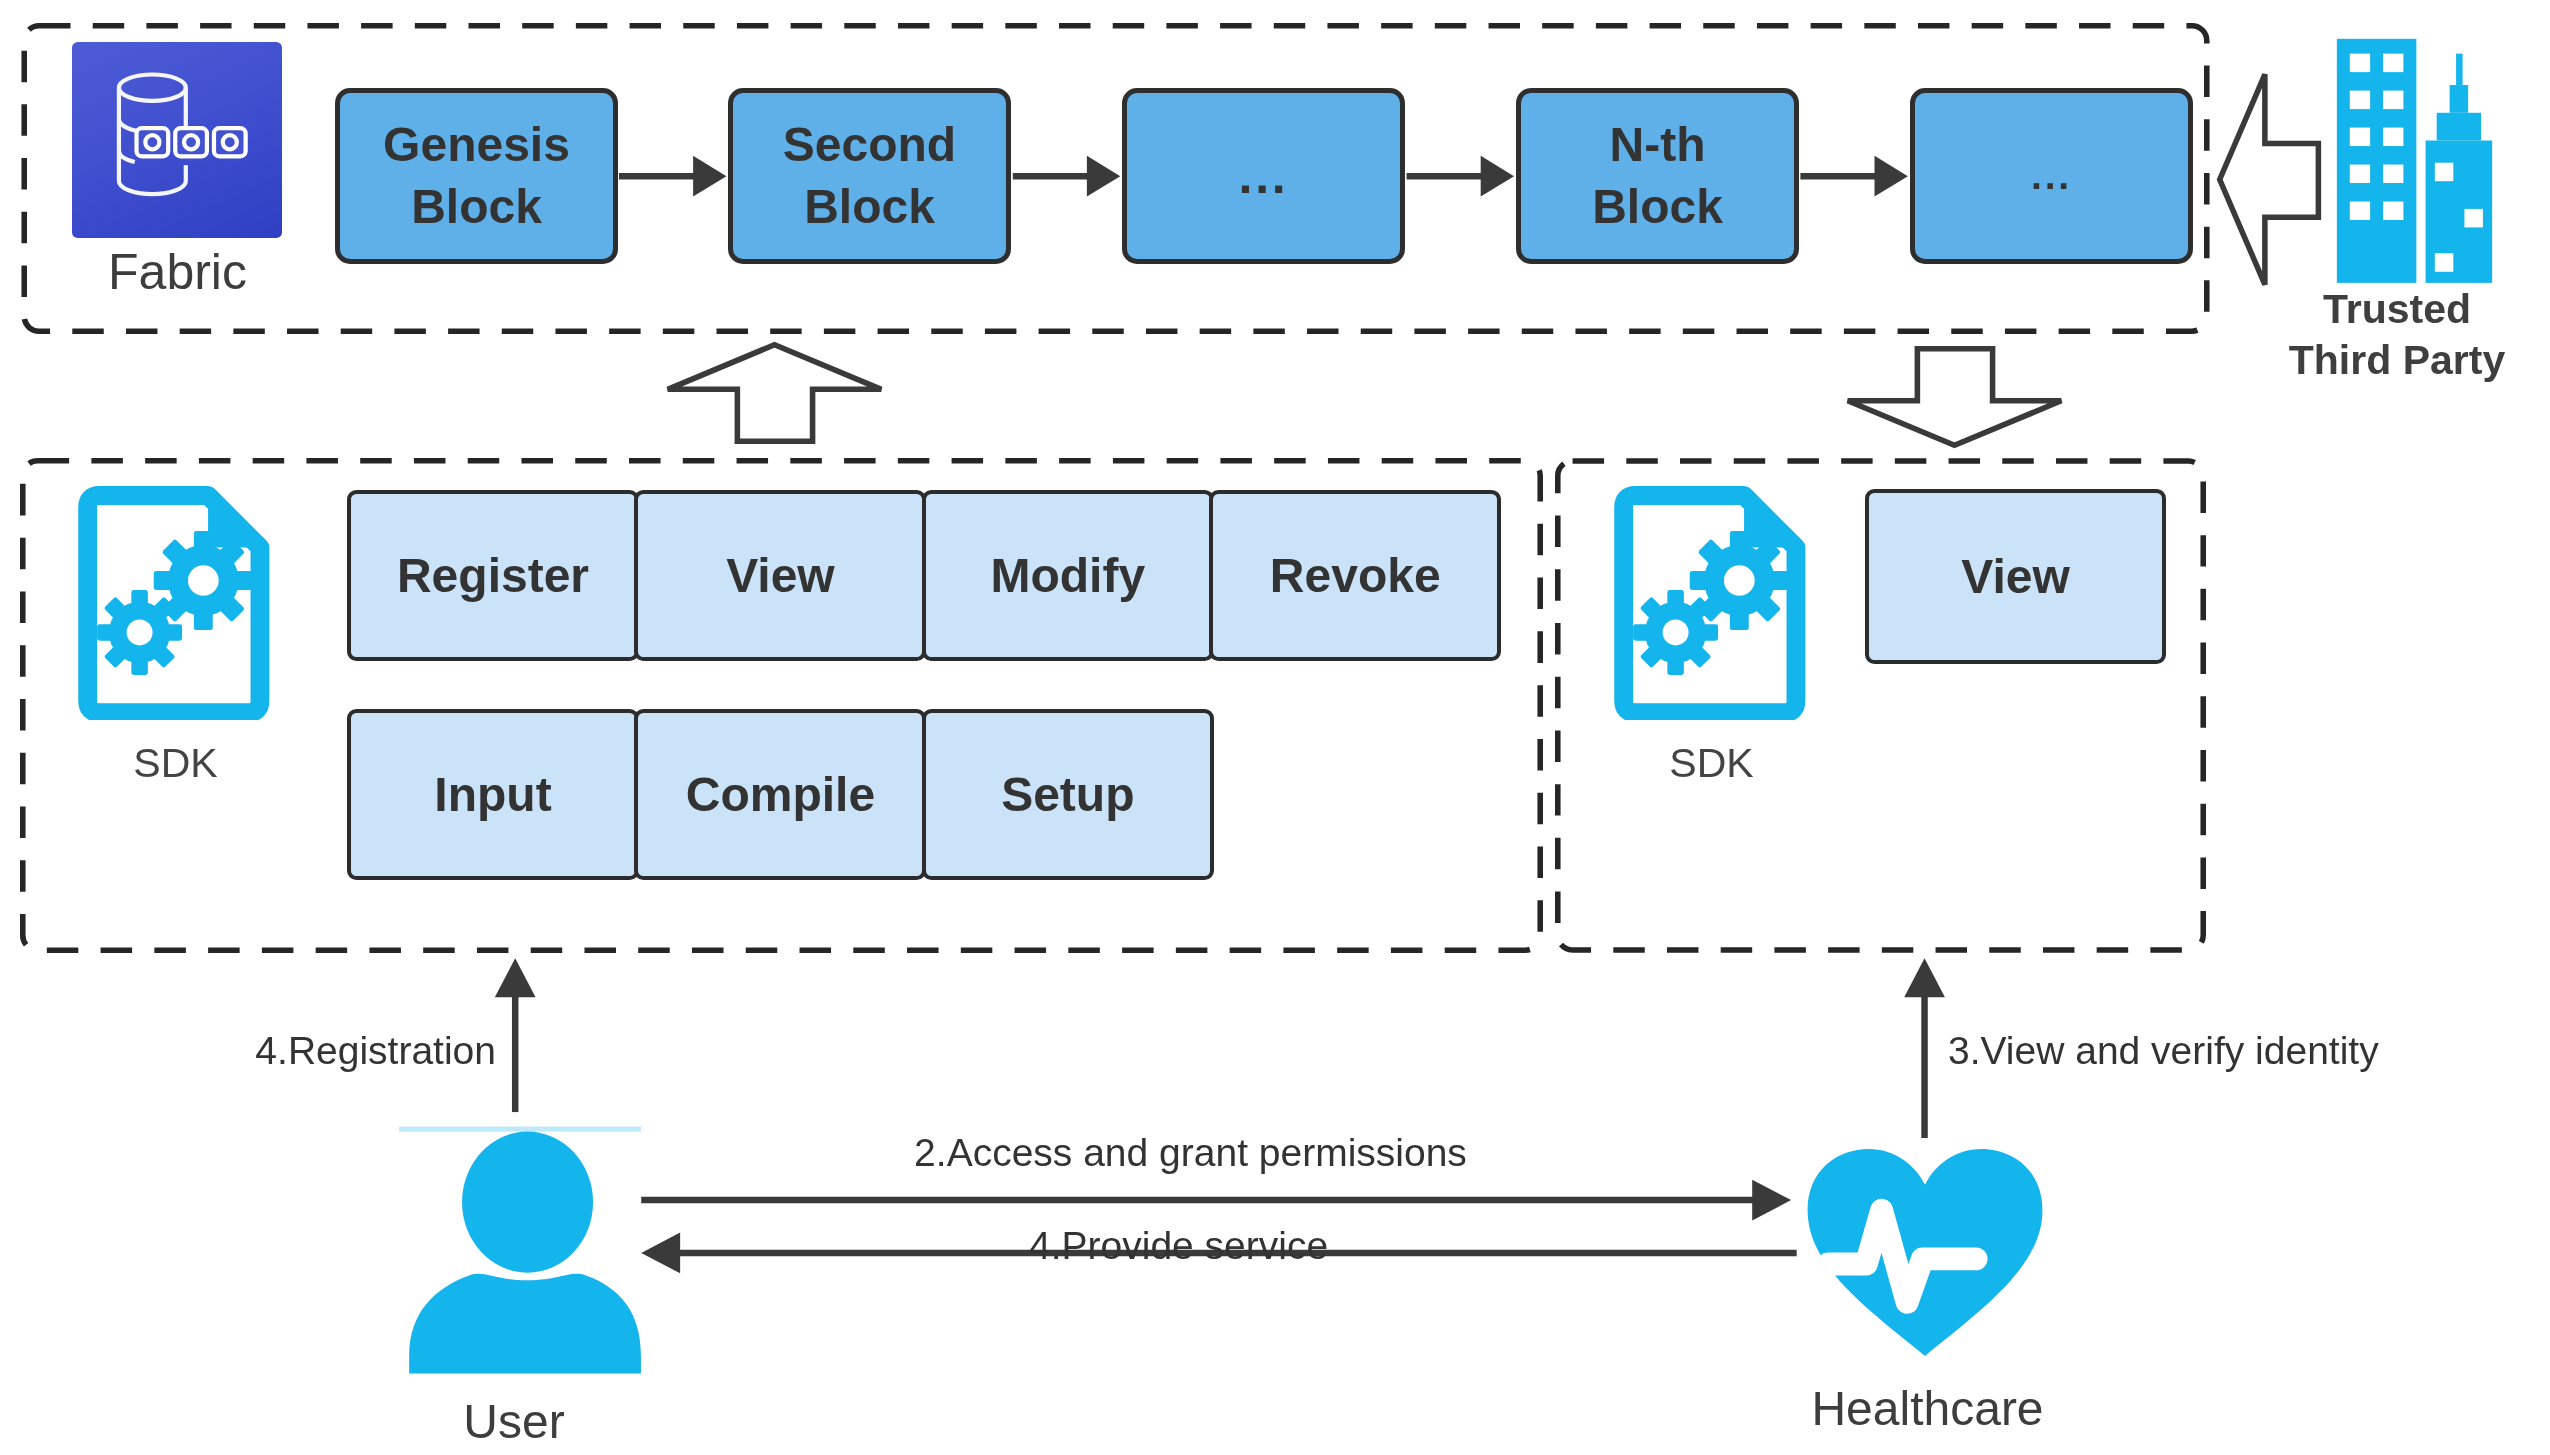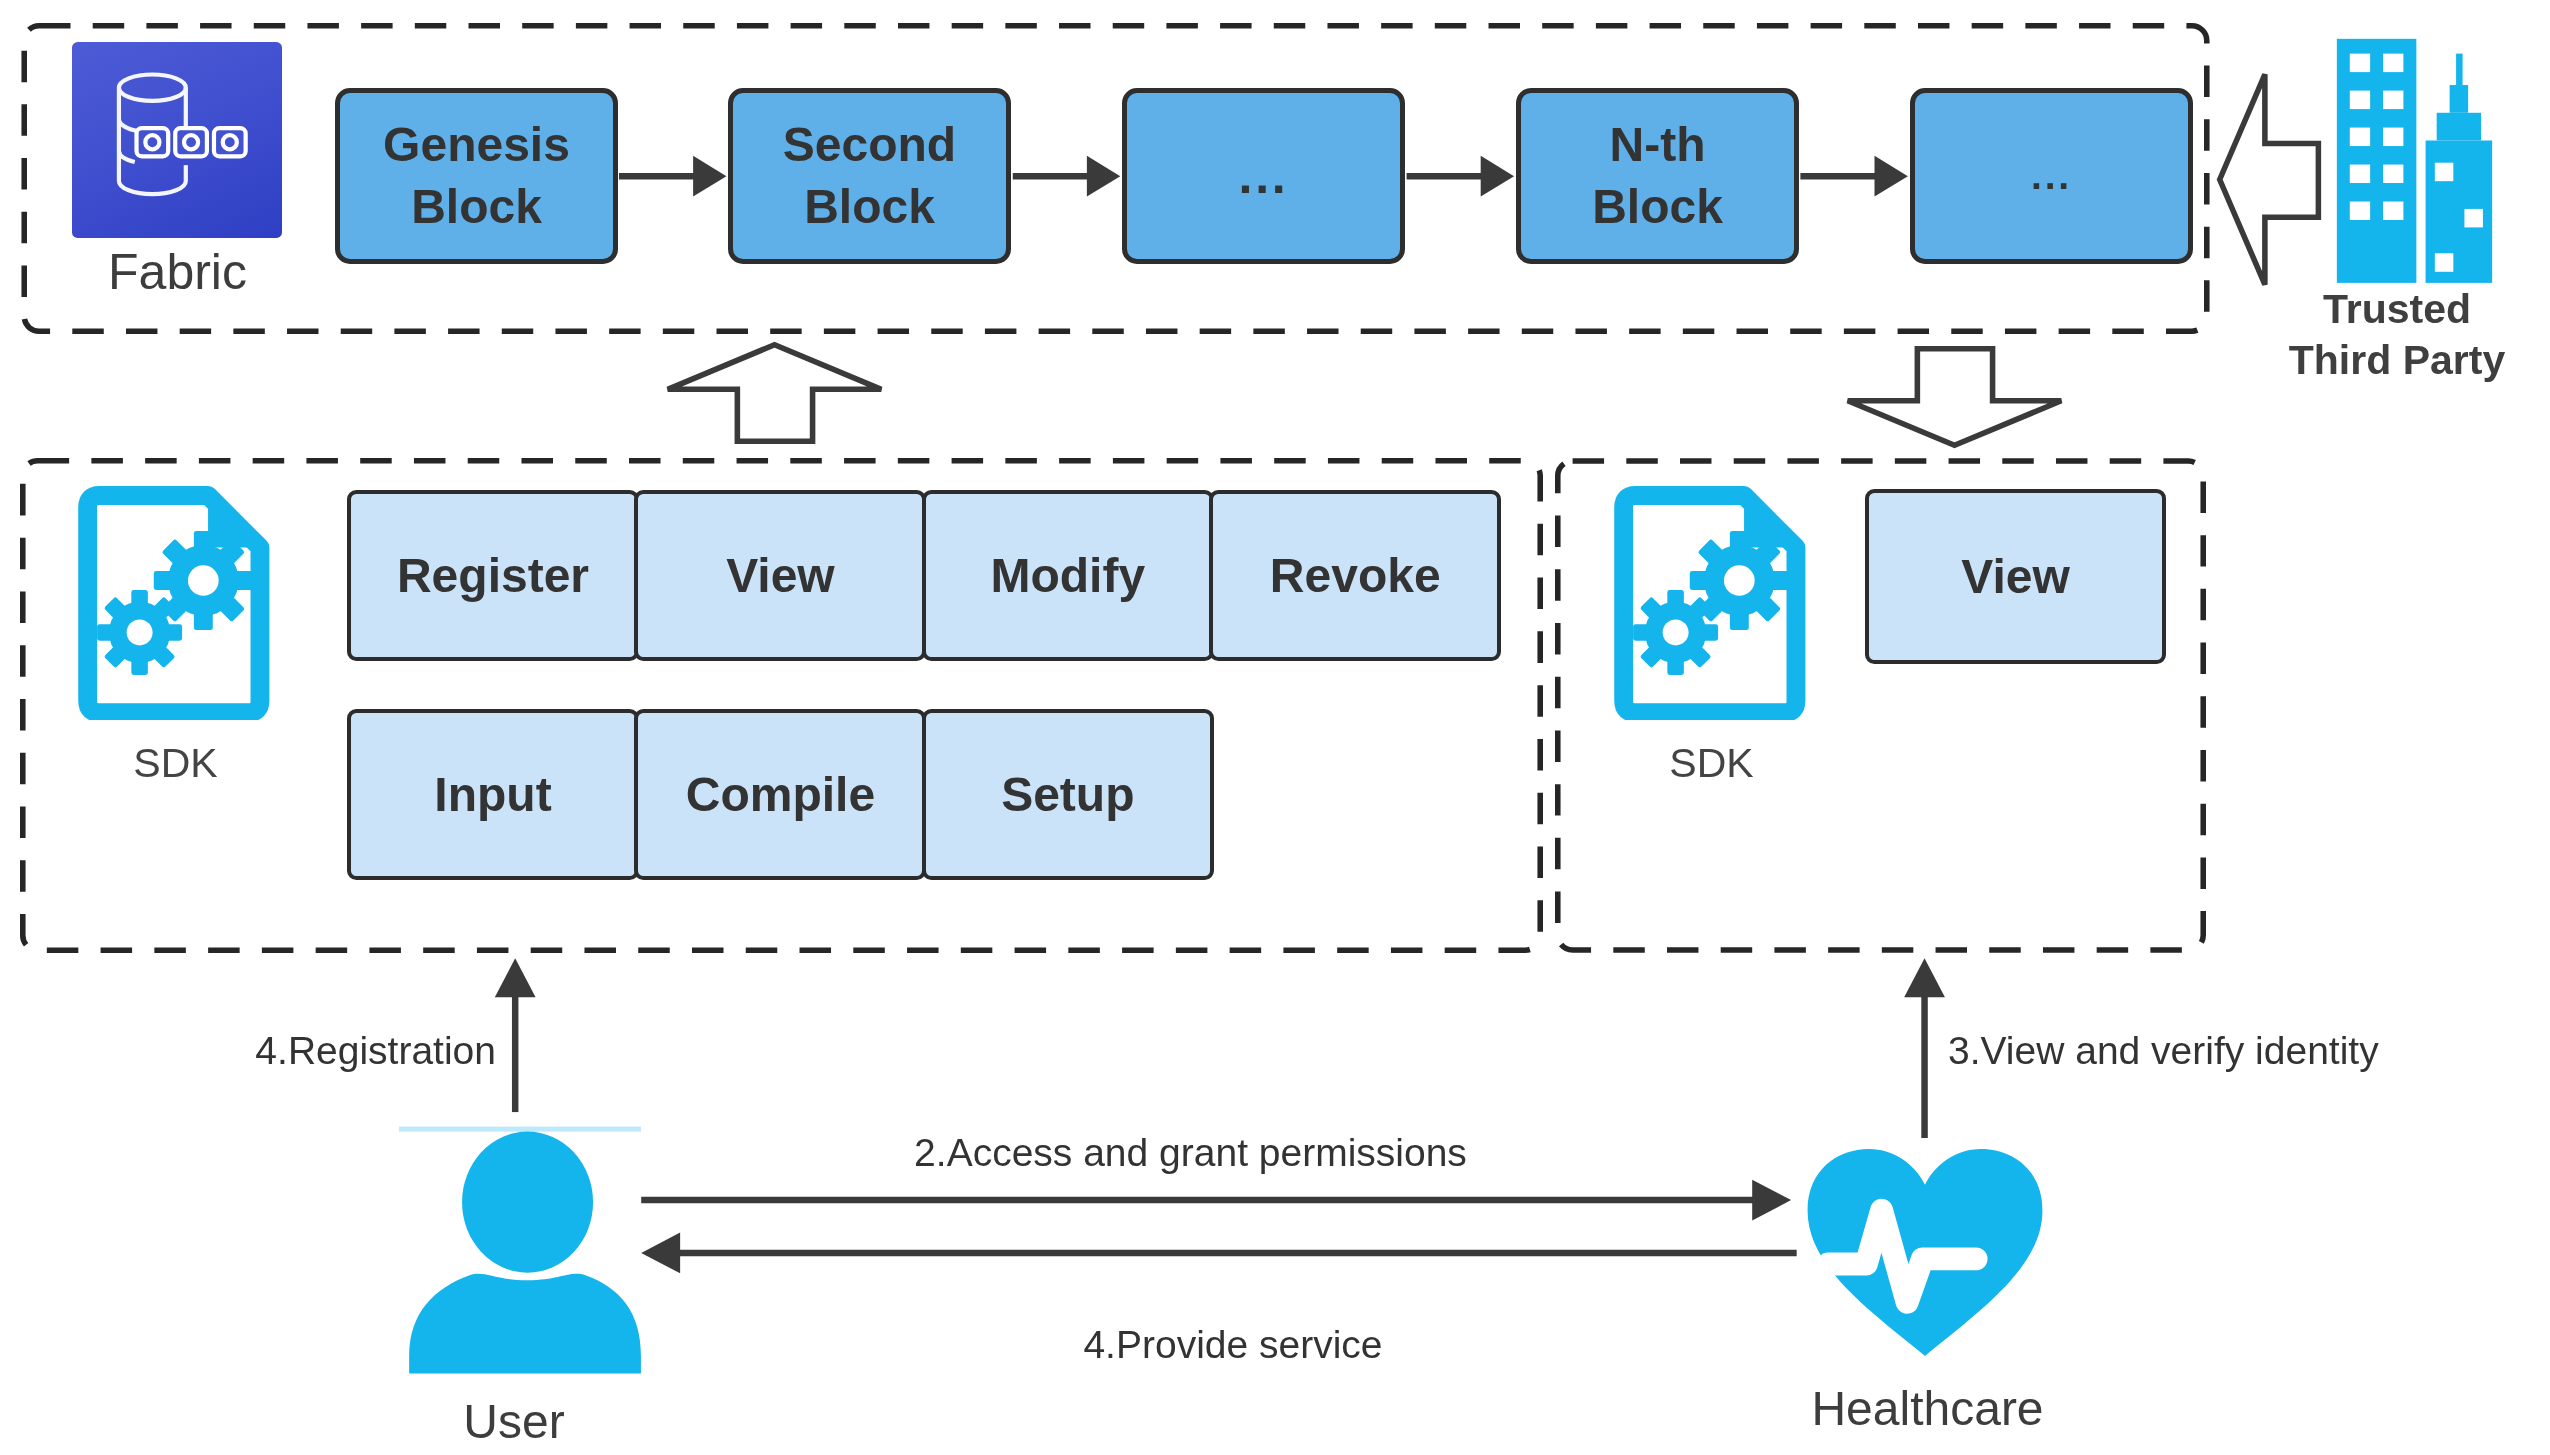--- a/index.html
+++ b/index.html
@@ -263,16 +263,16 @@
 
   <svg class="abs" style="left:1797px;top:1144px;z-index:3" width="256" height="217" viewBox="0 0 100 85">
     <path d="M50 83 C28 65 4 48 4 26 C4 10 16 2 28 2 C38 2 46 8 50 16 C54 8 62 2 72 2 C84 2 96 10 96 26 C96 48 72 65 50 83 Z" fill="#14B4EC"></path>
     <path d="M12 47 H27 L33 26 L43 62 L49 45 H70" fill="none" stroke="#ffffff" stroke-width="9" stroke-linecap="round" stroke-linejoin="round"></path>
   </svg>
   <div class="caption" style="left:1784px;top:1381px;width:287px;font-size:48px">Healthcare</div>
 
   <div class="flowlabel" style="left:218px;top:1029px;width:278px;text-align:right">4.Registration</div>
   <div class="flowlabel" style="left:866px;top:1131px;width:649px;text-align:center">2.Access and grant permissions</div>
   <div class="flowlabel" style="left:1948px;top:1029px;width:575px;text-align:left">3.View and verify identity</div>
-  <div class="flowlabel" style="left:1029px;top:1323px;width:408px;text-align:center">4.Provide service</div>
+  <div class="flowlabel" style="left:1029px;top:1224px;width:408px;">4.Provide service</div>
 
 </div>
 
 
 </body></html>

